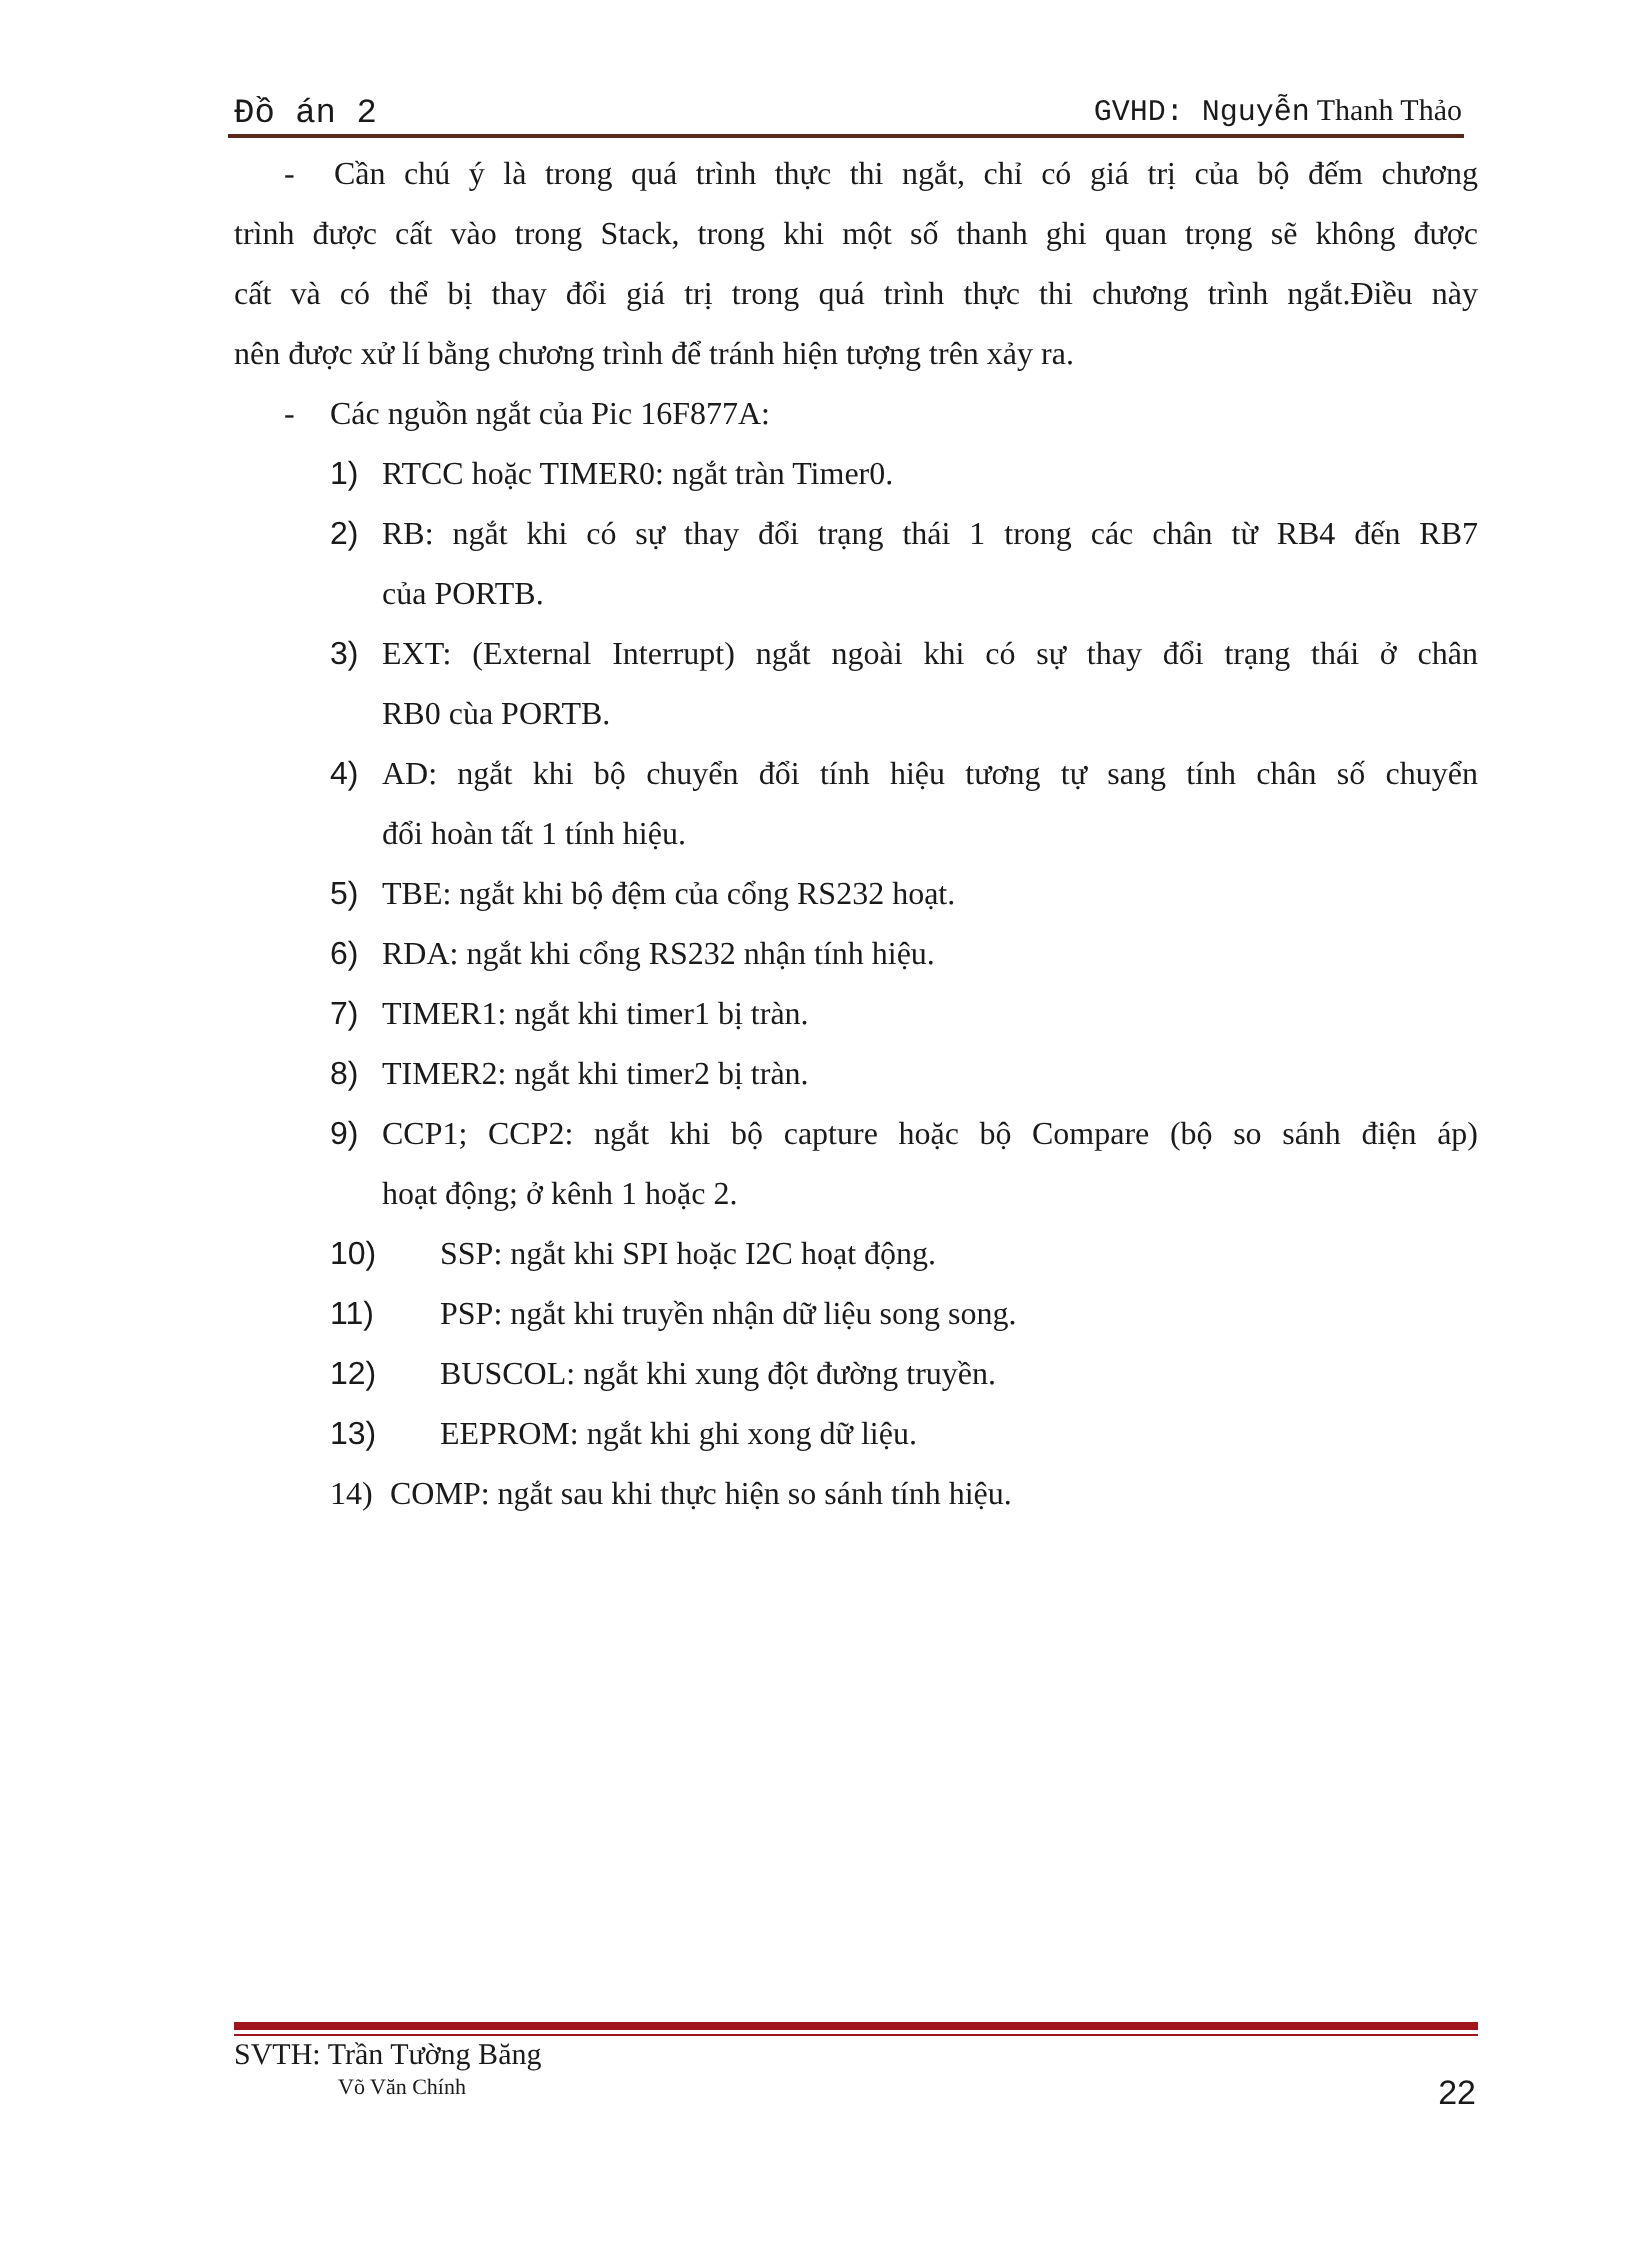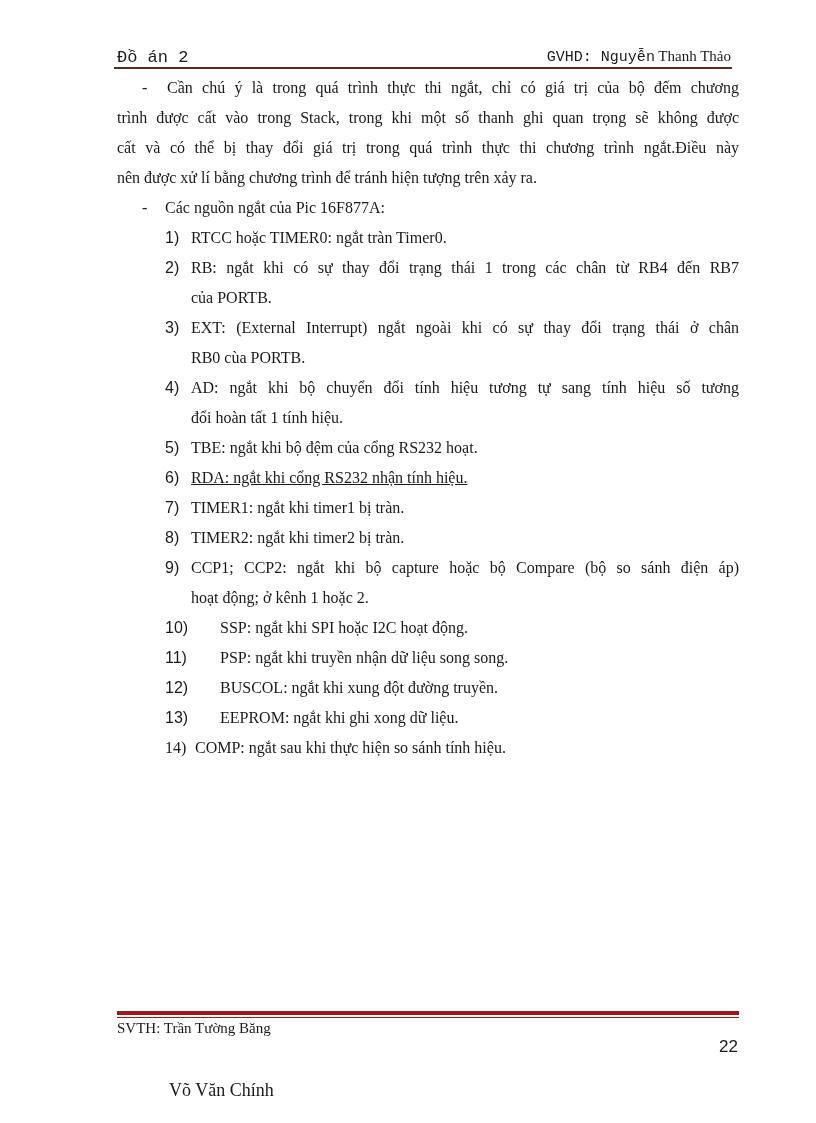--- a/index.html
+++ b/index.html
@@ -16,21 +16,21 @@
 
   .body { position: absolute; left: 117px; top: 74px; width: 622px; font-size: 16px; }
   .line { position: absolute; white-space: nowrap; height: 22px; line-height: 22px; }
   .just { text-align: justify; text-align-last: justify; white-space: normal; }
 
   .footer-rule-thick { position: absolute; left: 117px; top: 1011px; width: 622px; height: 4px;
                        background: #a0161c; }
   .footer-rule-thin { position: absolute; left: 117px; top: 1017px; width: 622px; height: 1px;
                       background: #a0161c; }
   .footer-l1 { position: absolute; left: 117px; top: 1020px; font-size: 15px; }
-  .footer-l2 { position: absolute; left: 169px; top: 1080px; font-size: 18px; }
+  .footer-l2 { position: absolute; left: 169px; top: 1038px; font-size: 11px; }
   .page-num { position: absolute; right: 78px; top: 1037px; font-size: 17px;
               font-family: "Liberation Sans", sans-serif; }
   .numsans { font-family: "Liberation Sans", sans-serif; }
 </style>
 </head>
 <body>
 
 <div class="page">
 
   <div class="header">
@@ -55,28 +55,28 @@
 
     <span class="line numsans" style="left:48px;top:183px;">2)</span>
     <span class="line just" style="left:74px;top:183px;width:548px;">RB: ngắt khi có sự thay đổi trạng thái 1 trong các chân từ RB4 đến RB7</span>
     <span class="line" style="left:74px;top:213px;">của PORTB.</span>
 
     <span class="line numsans" style="left:48px;top:243px;">3)</span>
     <span class="line just" style="left:74px;top:243px;width:548px;">EXT: (External Interrupt) ngắt ngoài khi có sự thay đổi trạng thái ở chân</span>
     <span class="line" style="left:74px;top:273px;">RB0 cùa PORTB.</span>
 
     <span class="line numsans" style="left:48px;top:303px;">4)</span>
-    <span class="line just" style="left:74px;top:303px;width:548px;">AD: ngắt khi bộ chuyển đổi tính hiệu tương tự sang tính hiệu số tương</span>
+    <span class="line just" style="left:74px;top:303px;width:548px;">AD: ngắt khi bộ chuyển đổi tính hiệu tương tự sang tính chân số chuyển</span>
     <span class="line" style="left:74px;top:333px;">đổi hoàn tất 1 tính hiệu.</span>
 
     <span class="line numsans" style="left:48px;top:363px;">5)</span>
     <span class="line" style="left:74px;top:363px;">TBE: ngắt khi bộ đệm của cổng RS232 hoạt.</span>
 
     <span class="line numsans" style="left:48px;top:393px;">6)</span>
-    <span class="line" style="left:74px;top:393px;text-decoration:underline;">RDA: ngắt khi cổng RS232 nhận tính hiệu.</span>
+    <span class="line" style="left:74px;top:393px;">RDA: ngắt khi cổng RS232 nhận tính hiệu.</span>
 
     <span class="line numsans" style="left:48px;top:423px;">7)</span>
     <span class="line" style="left:74px;top:423px;text-align:right;">TIMER1: ngắt khi timer1 bị tràn.</span>
 
     <span class="line numsans" style="left:48px;top:453px;">8)</span>
     <span class="line" style="left:74px;top:453px;">TIMER2: ngắt khi timer2 bị tràn.</span>
 
     <span class="line numsans" style="left:48px;top:483px;">9)</span>
     <span class="line just" style="left:74px;top:483px;width:548px;">CCP1; CCP2: ngắt khi bộ capture hoặc bộ Compare (bộ so sánh điện áp)</span>
     <span class="line" style="left:74px;top:513px;">hoạt động; ở kênh 1 hoặc 2.</span>

